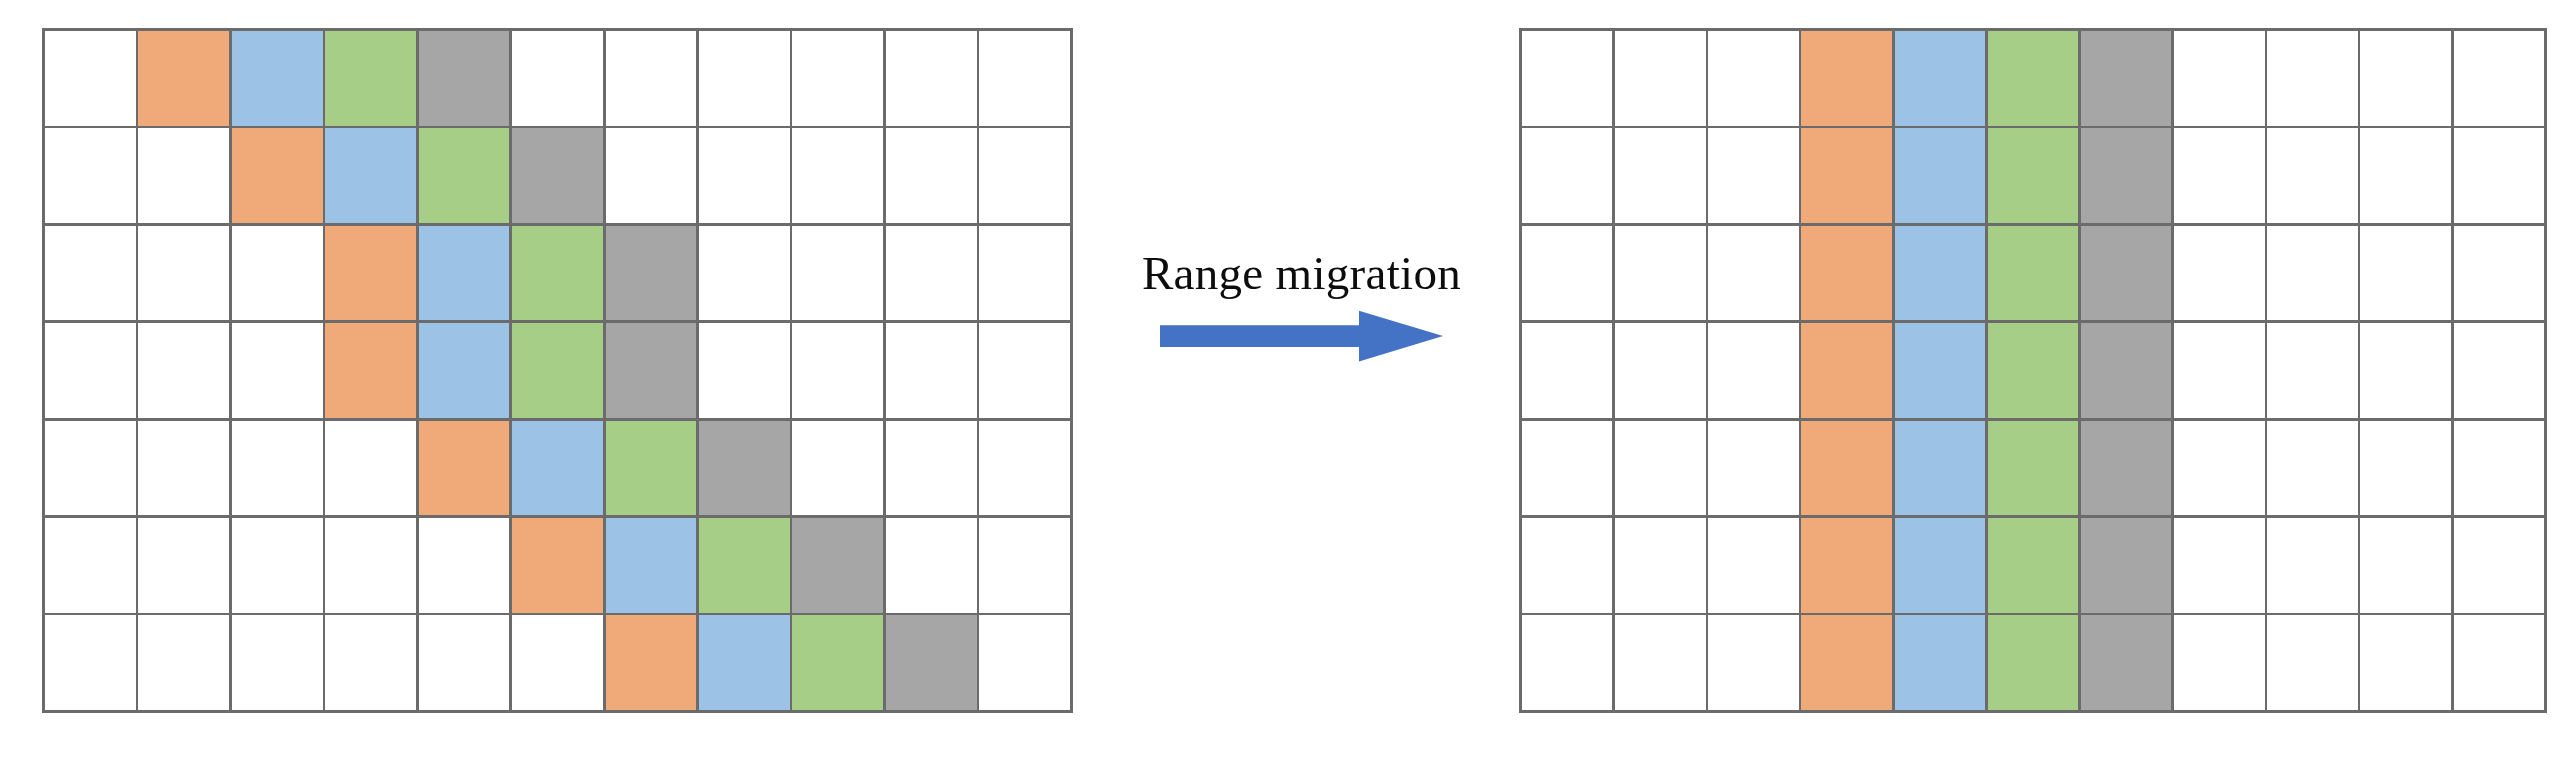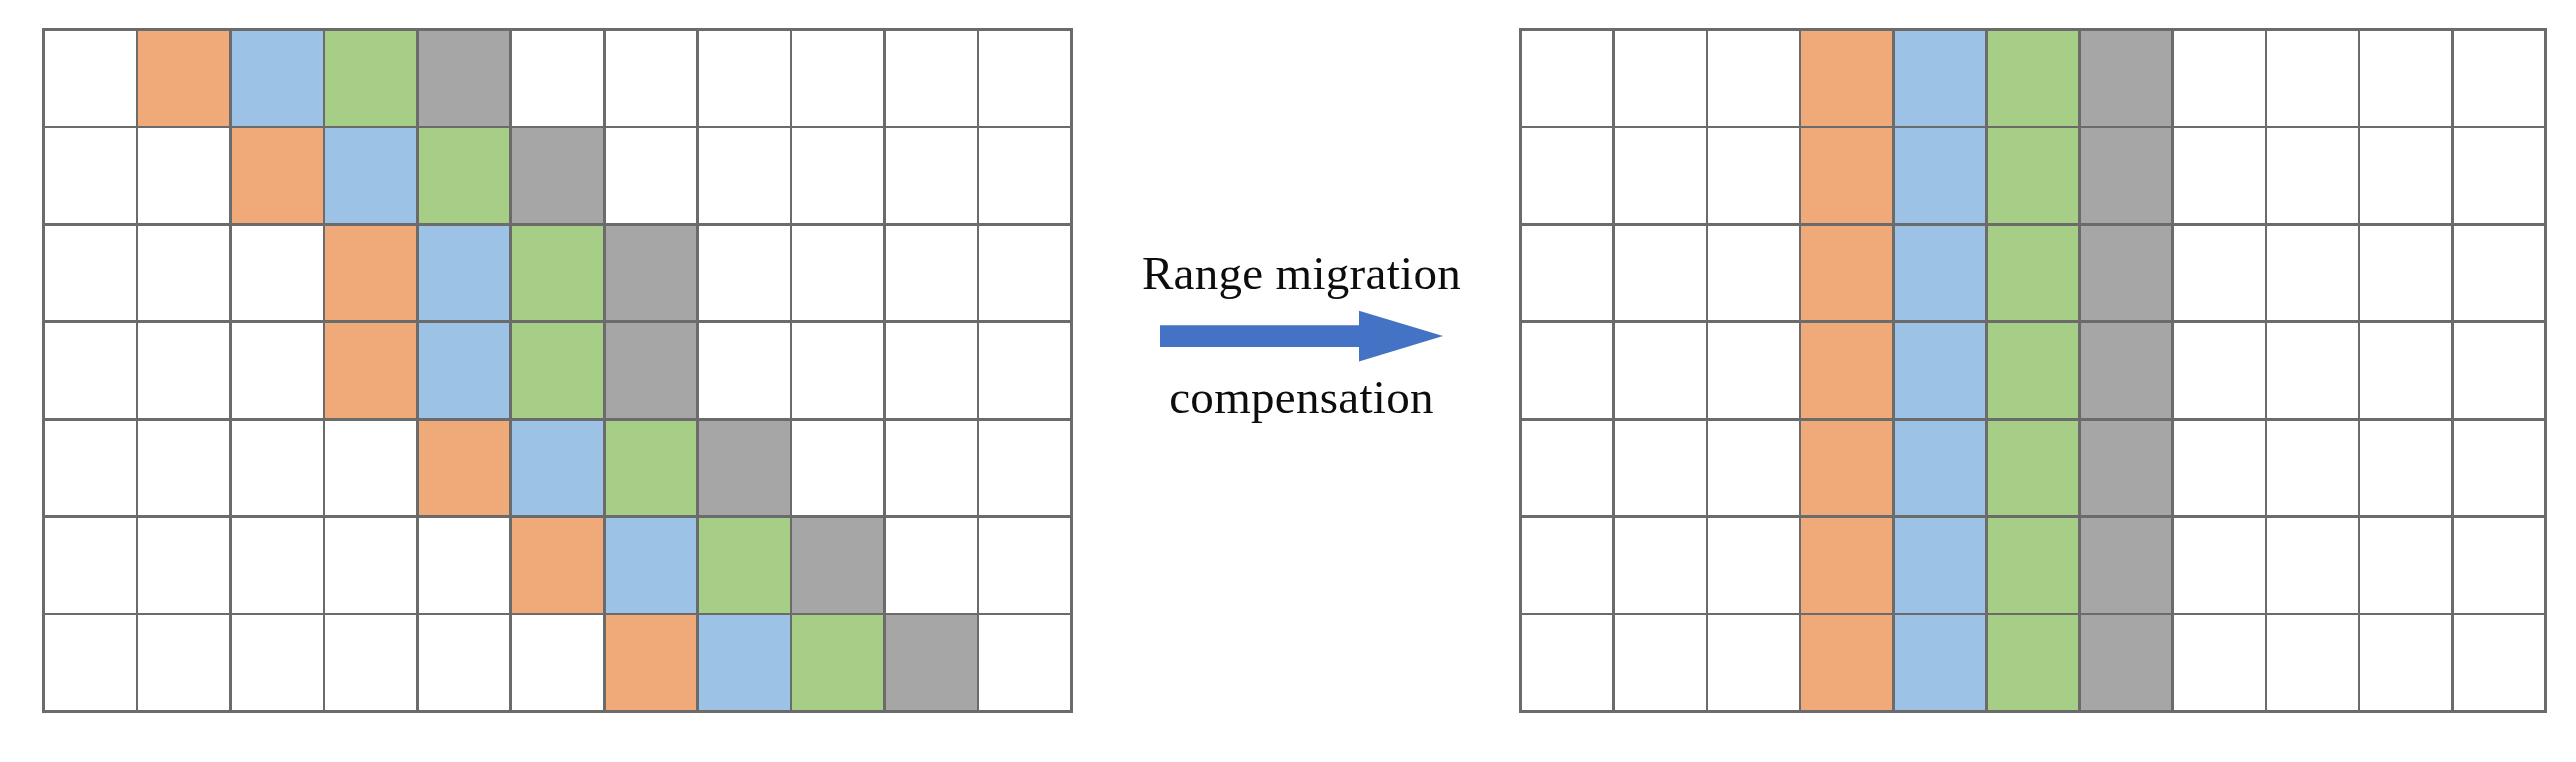--- a/index.html
+++ b/index.html
@@ -163,21 +163,20 @@
 
   <div id="annotation">
     <div class="anno-text">Range migration</div>
 
     <div id="arrow-wrap">
       <svg viewBox="0 0 310 64" preserveAspectRatio="none" aria-hidden="true">
         <polygon id="arrow-shape" points="0,20 218,20 218,4 310,32 218,60 218,44 0,44" fill="#4472c4"></polygon>
       </svg>
     </div>
 
-    <div class="anno-text">compensation</div>
   </div>
 
   <div id="grid-right" class="grid" style="grid-template-columns: repeat(11, 1fr); grid-template-rows: repeat(7, 1fr); border-color: rgb(107, 107, 107); background: rgb(107, 107, 107);">
       <div class="cell" style="background: rgb(255, 255, 255);"></div>
       <div class="cell" style="background: rgb(255, 255, 255);"></div>
       <div class="cell" style="background: rgb(255, 255, 255);"></div>
       <div class="cell c-orange" style="background: rgb(240, 169, 120);"></div>
       <div class="cell c-blue" style="background: rgb(156, 195, 229);"></div>
       <div class="cell c-green" style="background: rgb(167, 206, 134);"></div>
       <div class="cell c-gray" style="background: rgb(166, 166, 166);"></div>

